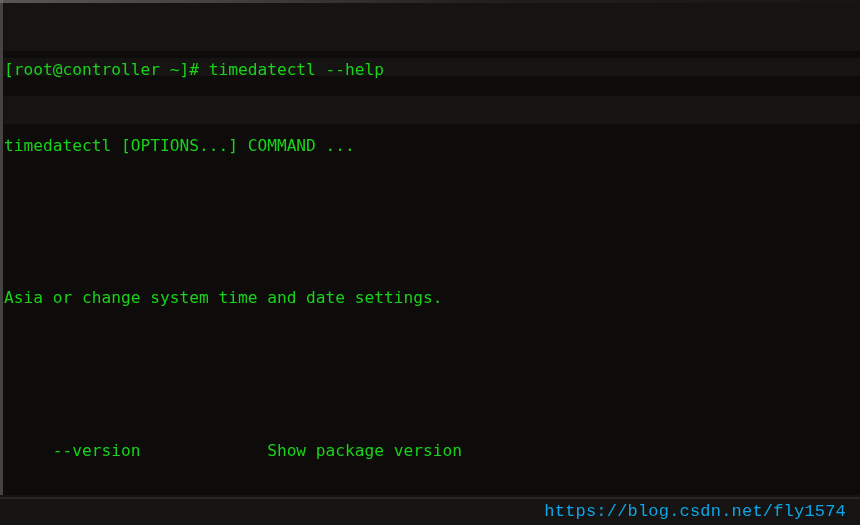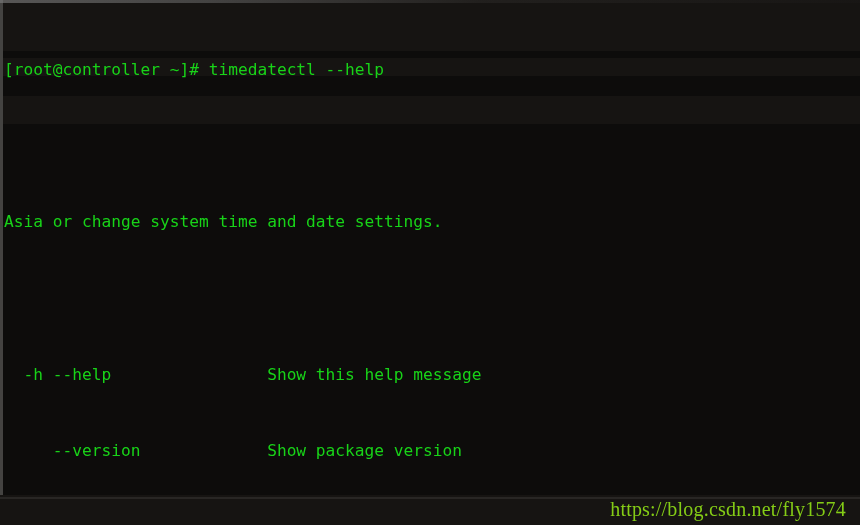--- a/index.html
+++ b/index.html
@@ -163,23 +163,23 @@
   #gw-top   { left: 3px; top: 3px;   width: 857px; height: 48px; }
   #gw-mid   { left: 3px; top: 58px;  width: 857px; height: 18px; }
   #gw-line  { left: 3px; top: 96px;  width: 857px; height: 28px; }
 
   
   #watermark {
     position: absolute;
     right: 14px;
     bottom: 4px;
     z-index: 6;
-    color: #84cc16;
-    font-family: Liberation Serif, serif;
-    font-size: 20px;
+    color: #0ea5e9;
+    font-family: Liberation Mono, monospace;
+    font-size: 17px;
     letter-spacing: .2px;
   }
 </style>
 </head>
 <body>
 
 <div id="stage">
 
   <div id="ghost-layer">
 
@@ -273,24 +273,24 @@
     <div class="ghost-window" id="gw-top"></div>
     <div class="ghost-window" id="gw-mid"></div>
     <div class="ghost-window" id="gw-line"></div>
 
     <div id="term-top-edge"></div>
     <div id="term-left-edge"></div>
     <div id="term-bottom-edge"></div>
 
     <div id="term-body">
       <span class="tline">[root@controller ~]# timedatectl --help</span>
+      <span class="tline">timedatectl [OPTIONS...] COMMAND ...</span>
       <span class="tline blank"></span>
       <span class="tline">Asia or change system time and date settings.</span>
       <span class="tline blank"></span>
-      <span class="tline">  -h --help                Show this help message</span>
       <span class="tline">     --version             Show package version</span>
       
       
       
       
       
       
       
       
       

